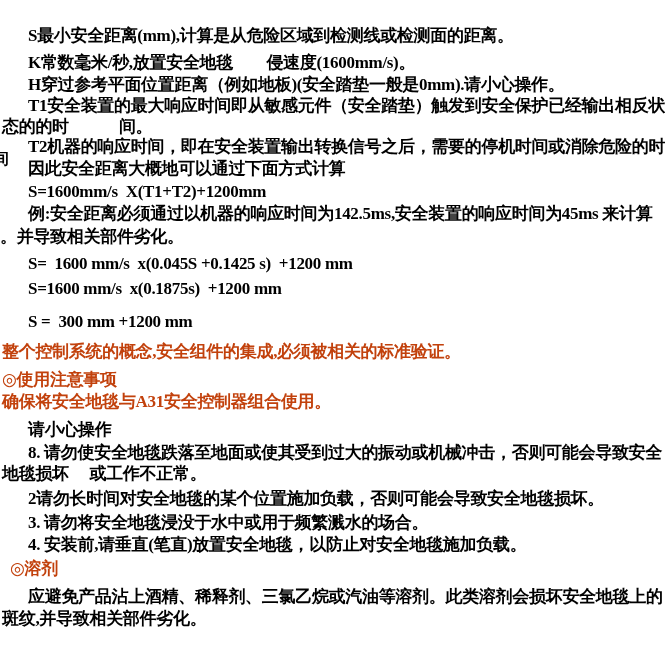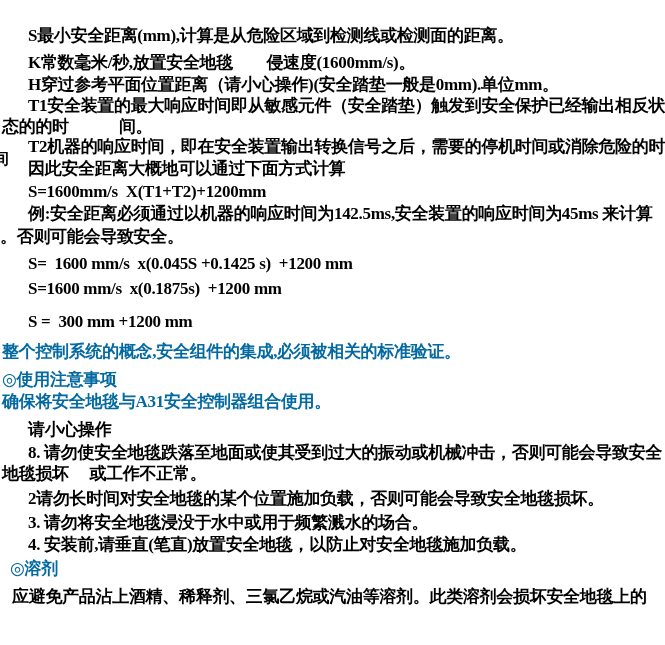--- a/index.html
+++ b/index.html
@@ -18,57 +18,58 @@
     position: absolute;
     font-family: "Liberation Serif", "DejaVu Serif", serif;
     font-weight: 700;
     font-size: 17px;
     line-height: 19px;
     letter-spacing: -0.3px;
     color: #000000;
     white-space: pre;
   }
   .cyan {
-    color: #0369a1;
+    color: #c2410c;
     text-align: right;
   }
   .frag {
     font-size: 16px;
   }
 </style>
 </head>
 <body>
 
 <div id="page">
 
   <div class="line" style="top:26px;left:28px">S最小安全距离(mm),计算是从危险区域到检测线或检测面的距离。</div>
   <div class="line" style="top:53px;left:28px">K常数毫米/秒,放置安全地毯　　侵速度(1600mm/s)。</div>
-  <div class="line" style="top:75px;left:28px">H穿过参考平面位置距离（请小心操作)(安全踏垫一般是0mm).单位mm。</div>
+  <div class="line" style="top:75px;left:28px">H穿过参考平面位置距离（例如地板)(安全踏垫一般是0mm).请小心操作。</div>
   <div class="line" style="top:96px;left:28px">T1安全装置的最大响应时间即从敏感元件（安全踏垫）触发到安全保护已经输出相反状</div>
   <div class="line" style="top:117px;left:2px">态的的时　　　间。</div>
   <div class="line" style="top:137px;left:28px">T2机器的响应时间，即在安全装置输出转换信号之后，需要的停机时间或消除危险的时</div>
   <div class="line frag" style="top:149px;left:-7px">间</div>
 
   <div class="line" style="top:159px;left:28px">因此安全距离大概地可以通过下面方式计算</div>
   <div class="line" style="top:182px;left:28px">S=1600mm/s  X(T1+T2)+1200mm</div>
   <div class="line" style="top:204px;left:28px">例:安全距离必须通过以机器的响应时间为142.5ms,安全装置的响应时间为45ms 来计算</div>
-  <div class="line" style="top:227px;left:0px">。否则可能会导致安全。</div>
+  <div class="line" style="top:227px;left:0px">。并导致相关部件劣化。</div>
 
   <div class="line" style="top:254px;left:28px">S=  1600 mm/s  x(0.045S +0.1425 s)  +1200 mm</div>
   <div class="line" style="top:279px;left:28px">S=1600 mm/s  x(0.1875s)  +1200 mm</div>
   <div class="line" style="top:312px;left:28px">S =  300 mm +1200 mm</div>
 
   <div class="line cyan" style="top:342px;left:2px">整个控制系统的概念,安全组件的集成,必须被相关的标准验证。</div>
 
   <div class="line cyan" style="top:370px;left:2px">◎使用注意事项</div>
   <div class="line cyan" style="top:392px;left:2px">确保将安全地毯与A31安全控制器组合使用。</div>
 
   <div class="line" style="top:420px;left:28px">请小心操作</div>
   <div class="line" style="top:443px;left:28px">8. 请勿使安全地毯跌落至地面或使其受到过大的振动或机械冲击，否则可能会导致安全</div>
   <div class="line" style="top:464px;left:2px">地毯损坏　 或工作不正常。</div>
   <div class="line" style="top:489px;left:28px">2请勿长时间对安全地毯的某个位置施加负载，否则可能会导致安全地毯损坏。</div>
   <div class="line" style="top:513px;left:28px">3. 请勿将安全地毯浸没于水中或用于频繁溅水的场合。</div>
   <div class="line" style="top:535px;left:28px">4. 安装前,请垂直(笔直)放置安全地毯，以防止对安全地毯施加负载。</div>
 
   <div class="line cyan" style="top:559px;left:10px">◎溶剂</div>
-  <div class="line" style="top:587px;left:12px">应避免产品沾上酒精、稀释剂、三氯乙烷或汽油等溶剂。此类溶剂会损坏安全地毯上的</div>
+  <div class="line" style="top:587px;left:28px">应避免产品沾上酒精、稀释剂、三氯乙烷或汽油等溶剂。此类溶剂会损坏安全地毯上的</div>
+  <div class="line" style="top:609px;left:2px">斑纹,并导致相关部件劣化。</div>
 
 </div>
 
 </body></html>

